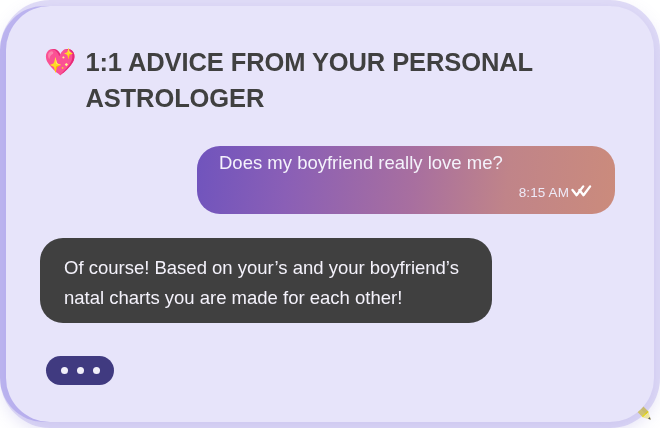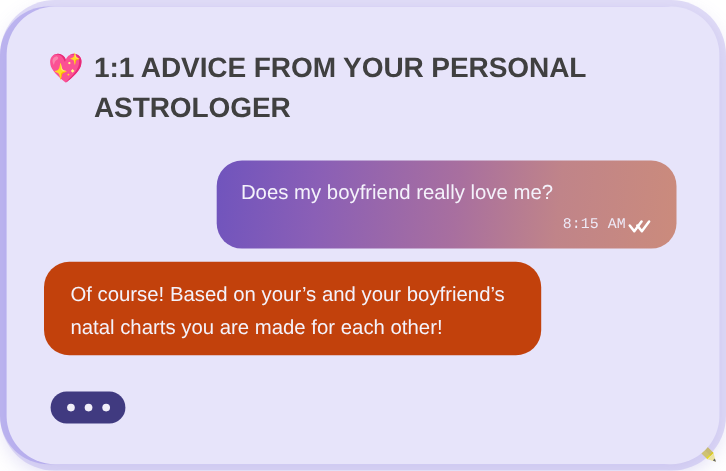--- a/index.html
+++ b/index.html
@@ -79,49 +79,47 @@
   .bubble {
     position: absolute;
     box-sizing: border-box;
     color: #ffffff;
   }
 
   .bubble-outgoing {
     left: 191px;
     top: 140px;
     width: 418px;
-    padding: 14px 22px 10px 22px;
+    padding: 2px 22px 10px 22px;
     border-radius: 23px;
     background: linear-gradient(96deg, #7054bd 0%, #8a5fb6 22%, #a86f9f 52%, #c08489 74%, #cb8b7c 100%);
   }
 
   .bubble-incoming {
     left: 34px;
     top: 232px;
     width: 452px;
     padding: 15px 24px 10px 24px;
     border-radius: 23px;
-    background: #c2410c;
+    background: #404040;
   }
 
   .bubble-text {
     font-size: 18.5px;
     line-height: 30px;
     color: #f4f2fb;
     font-weight: normal;
   }
 
   .meta-row {
     display: flex;
-    align-items: center;
     justify-content: flex-end;
     gap: 2px;
     margin-top: 4px;
     height: 22px;
-    font-family: Liberation Mono, monospace;
   }
   .timestamp {
     font-size: 13.5px;
     line-height: 22px;
     color: #eeeaf7;
     letter-spacing: 0.1px;
   }
   .ticks-icon {
     display: inline-flex;
     width: 22px;

